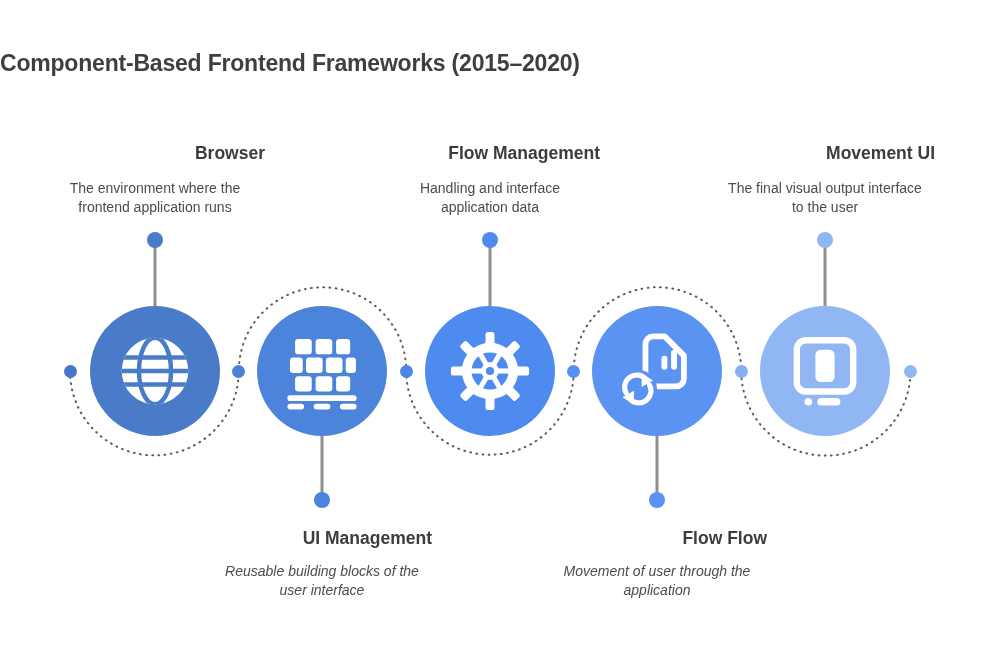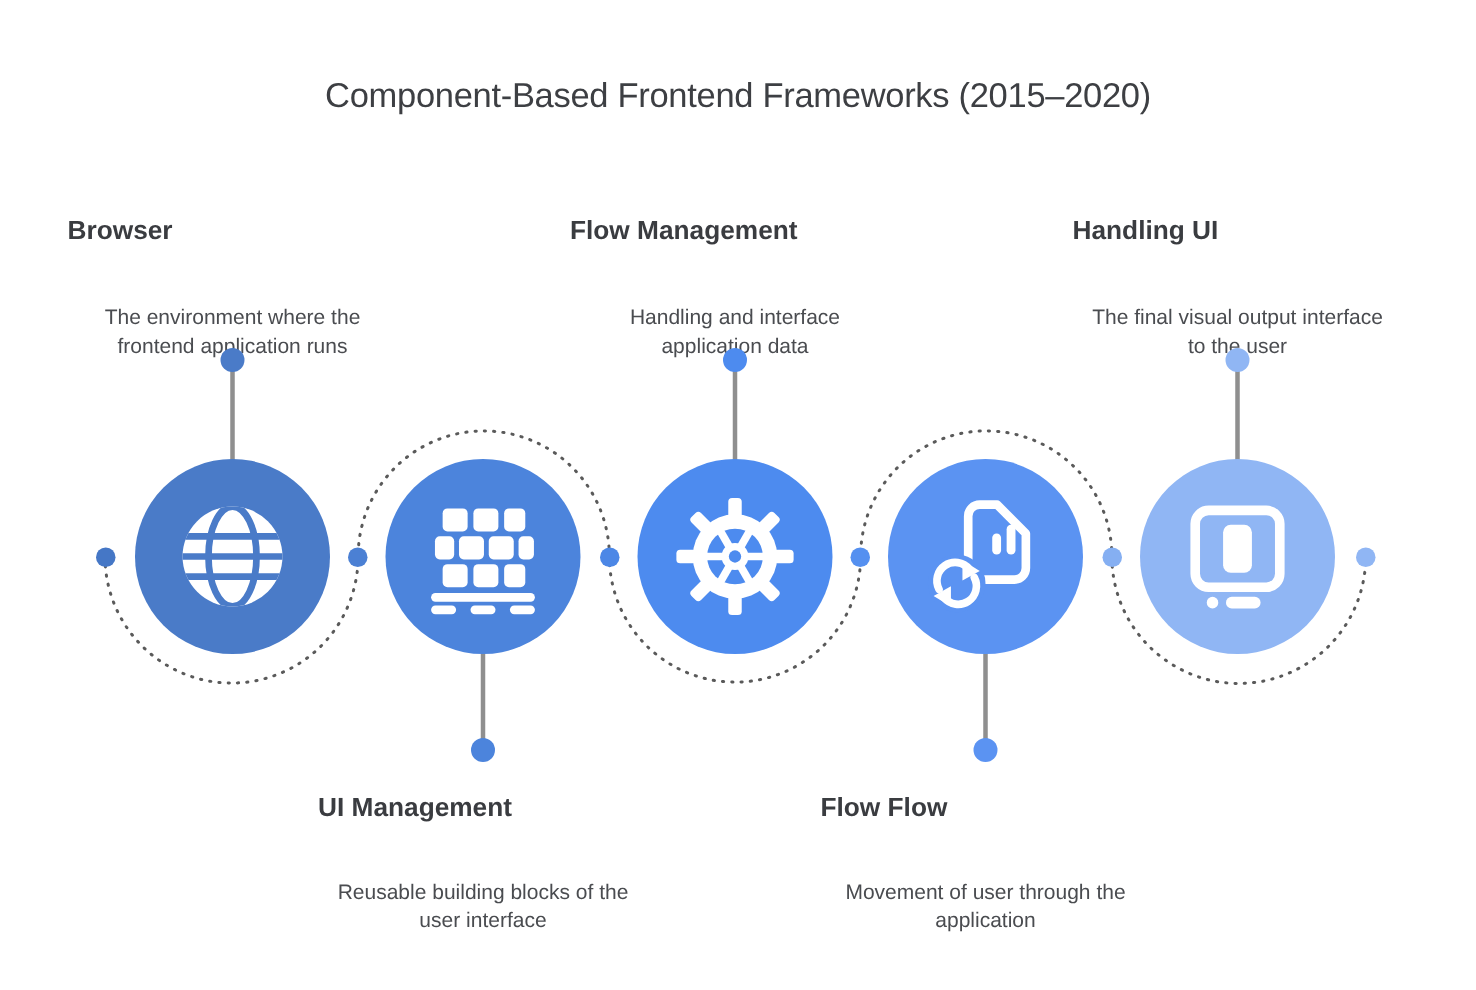--- a/index.html
+++ b/index.html
@@ -1,44 +1,44 @@
 <!DOCTYPE html>
 <html><head>
 <meta charset="utf-8">
 <style>
   html,body{margin:0;padding:0;background:#ffffff;}
   .canvas{
     position:relative;width:984px;height:660px;background:#ffffff;overflow:hidden;
     font-family:"Liberation Sans",sans-serif;
   }
   .title{
-    position:absolute;top:50px;left:0;width:100%;margin:0;text-align:center;
-    font-size:23px;font-weight:400;color:#3d3f43;letter-spacing:-0.2px;
+    position:absolute;top:50px;left:0;width:100%;margin:0;
+    font-size:23px;font-weight:700;color:#3d3f43;letter-spacing:-0.2px;
   }
   
   .arcs{position:absolute;left:0;top:0;z-index:0;}
   .arcs path{fill:none;stroke:#5a5a5a;stroke-width:2;stroke-dasharray:0.8 5.4;stroke-linecap:round;}
 
   .node{position:absolute;width:220px;}
   .node.top{top:143px;}
   .node.bottom{top:306px;}
   .n0{left:45px}.n1{left:212px}.n2{left:380px}.n3{left:547px}.n4{left:715px}
 
   .heading{
-    position:absolute;left:0;width:100%;text-align:left;
+    position:absolute;left:0;width:100%;text-align:right;
     font-size:17.5px;font-weight:700;color:#3a3c40;
   }
   .desc{
     position:absolute;left:50%;transform:translateX(-50%);width:205px;text-align:center;
-    font-size:14px;line-height:19px;color:#4a4c50;margin-top:23px;
+    font-size:14px;line-height:19px;color:#4a4c50;
   }
   .top .heading{top:0;}
   .top .desc{top:36px;}
   .bottom .heading{top:222px;}
-  .bottom .desc{top:256px;}
+  .bottom .desc{top:256px;font-style:italic;}
 
   .stem{
     position:absolute;left:50%;transform:translateX(-50%);width:3px;background:#8f8f8f;z-index:1;
   }
   .top .stem{top:97px;height:70px;}
   .bottom .stem{top:124px;height:70px;}
 
   .stem-dot{
     position:absolute;left:50%;transform:translateX(-50%);width:16px;height:16px;border-radius:50%;
     background:var(--c);z-index:3;
@@ -169,21 +169,21 @@
         </g>
       </svg>
     </div>
     <div class="stem" style="background: rgb(143, 143, 143);"></div>
     <div class="stem-dot"></div>
     <div class="heading">Flow Flow</div>
     <div class="desc">Movement of user through the application</div>
   </div>
 
   <div class="node top n4" style="--c: #90B6F4;">
-    <div class="heading">Handling UI</div>
+    <div class="heading">Movement UI</div>
     <div class="desc">The final visual output interface to the user</div>
     <div class="stem" style="background: rgb(143, 143, 143);"></div>
     <div class="stem-dot"></div>
     <div class="circle">
       <svg viewBox="0 0 64 64">
         <rect x="10" y="8" width="44" height="40" rx="7" fill="none" stroke="#fff" stroke-width="5"></rect>
         <rect x="24.5" y="15.5" width="15" height="25" rx="4" fill="#fff"></rect>
         <circle cx="19" cy="56" r="3" fill="#fff"></circle>
         <rect x="26" y="53" width="18" height="6" rx="3" fill="#fff"></rect>
       </svg>

